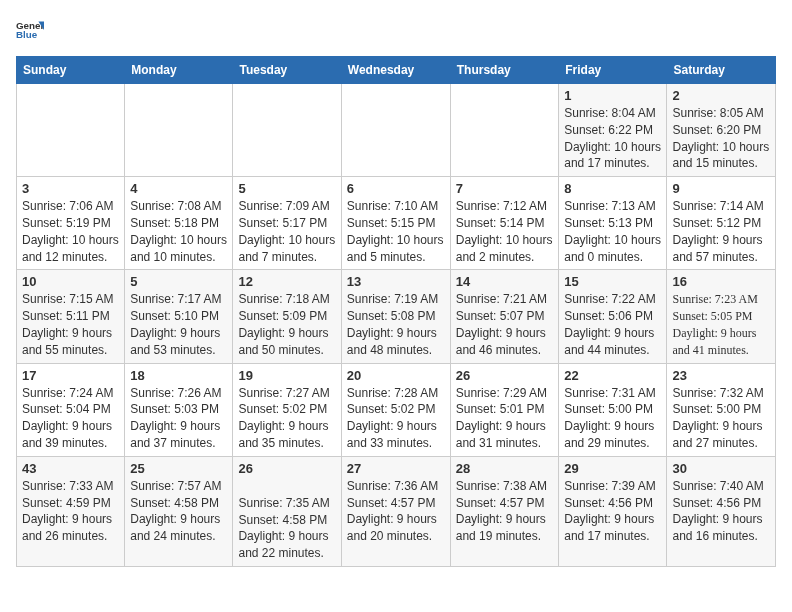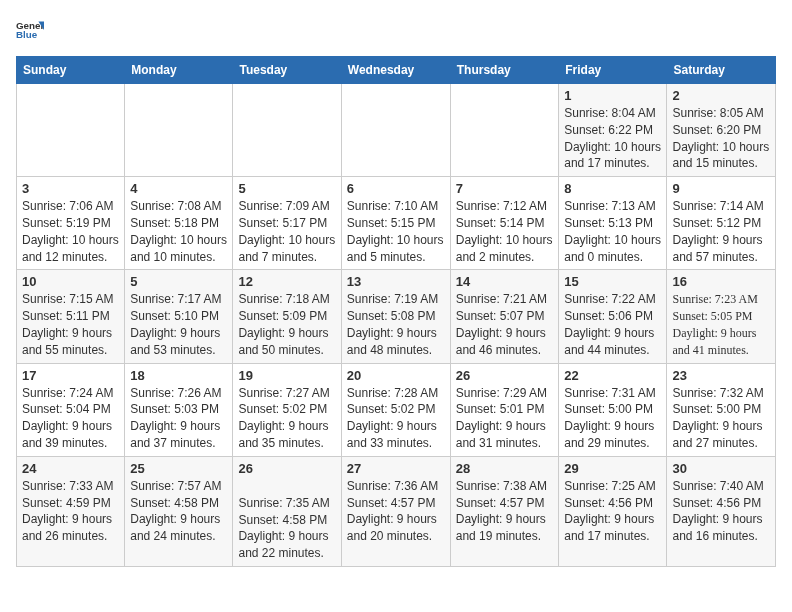--- a/index.html
+++ b/index.html
@@ -255,21 +255,21 @@
         </td>
         <td>
           <span class="day-num">23</span>
           <div class="day-info" style="white-space: pre-line;">Sunrise: 7:32 AM
 Sunset: 5:00 PM
 Daylight: 9 hours and 27 minutes.</div>
         </td>
       </tr>
       <tr>
         <td>
-          <span class="day-num">24</span>
+          <span class="day-num">43</span>
           <div class="day-info" style="white-space: pre-line;">Sunrise: 7:33 AM
 Sunset: 4:59 PM
 Daylight: 9 hours and 26 minutes.</div>
         </td>
         <td>
           <span class="day-num">25</span>
           <div class="day-info" style="white-space: pre-line;">Sunrise: 7:57 AM
 Sunset: 4:58 PM
 Daylight: 9 hours and 24 minutes.</div>
         </td>
@@ -286,21 +286,21 @@
 Daylight: 9 hours and 20 minutes.</div>
         </td>
         <td>
           <span class="day-num">28</span>
           <div class="day-info" style="white-space: pre-line;">Sunrise: 7:38 AM
 Sunset: 4:57 PM
 Daylight: 9 hours and 19 minutes.</div>
         </td>
         <td>
           <span class="day-num">29</span>
-          <div class="day-info" style="white-space: pre-line;">Sunrise: 7:25 AM
+          <div class="day-info" style="white-space: pre-line;">Sunrise: 7:39 AM
 Sunset: 4:56 PM
 Daylight: 9 hours and 17 minutes.</div>
         </td>
         <td>
           <span class="day-num">30</span>
           <div class="day-info" style="white-space: pre-line;">Sunrise: 7:40 AM
 Sunset: 4:56 PM
 Daylight: 9 hours and 16 minutes.</div>
         </td>
       </tr>

